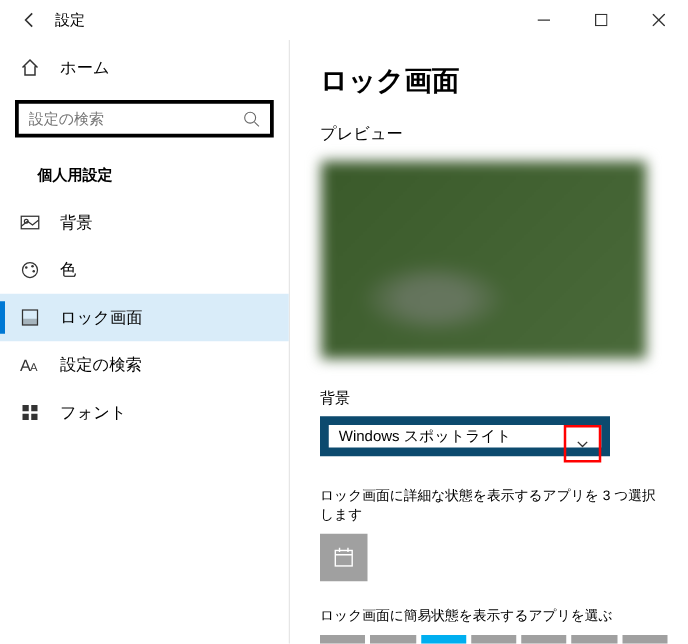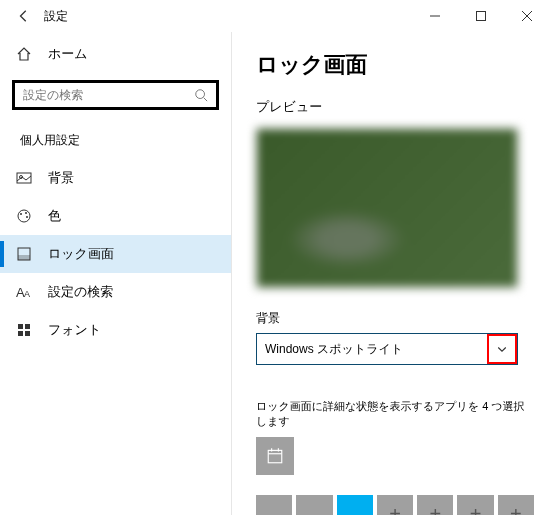--- a/index.html
+++ b/index.html
@@ -8,32 +8,32 @@
 .titlebar .back { width: 32px; height: 32px; display: flex; align-items: center; justify-content: center; cursor: pointer; }
 .titlebar .title { font-size: 12px; margin-left: 4px; }
 .winctrls { position: absolute; top: 0; right: 0; display: flex; }
 .winctrls div { width: 46px; height: 32px; display: flex; align-items: center; justify-content: center; cursor: pointer; }
 .content { display: flex; height: calc(100% - 32px); }
 .sidebar { width: 232px; border-right: 1px solid #e6e6e6; padding: 4px 0 0 0; }
 .home-row { display: flex; align-items: center; height: 36px; padding-left: 16px; gap: 16px; cursor: pointer; }
 .home-row span.lbl { font-size: 13px; }
 .searchbox { margin: 8px 12px; height: 30px; border: 3px solid #000000; display: flex; align-items: center; padding: 12px 8px; justify-content: flex-end; }
 .searchbox input { flex: 1; border: none; outline: none; font-size: 12px; background: transparent; }
-.section-hdr { font-size: 12px; font-weight: 400; padding: 14px 20px 10px; }
+.section-hdr { font-size: 12px; font-weight: 700; padding: 14px 30px 10px; }
 .nav-item { display: flex; align-items: center; height: 38px; padding-left: 16px; gap: 16px; font-size: 13px; cursor: pointer; position: relative; }
 .nav-item.selected { background: #d9ecf9; }
 .nav-item.selected::before { content: ""; position: absolute; left: 0; top: 6px; bottom: 6px; width: 4px; background: #0078d4; }
 .nav-item .ico { width: 16px; height: 16px; display: flex; align-items: center; justify-content: center; }
 .main { flex: 1; padding: 18px 16px 0 24px; overflow: hidden; }
 .main h1 { font-size: 22px; font-weight: 600; margin-bottom: 18px; }
 .main .sub { font-size: 13px; margin-bottom: 12px; }
 .preview { width: 262px; height: 160px; background: linear-gradient(135deg,#3a5a2a,#4a6a3a); filter: blur(5px); border: 1px solid #ccc; margin-bottom: 22px; position: relative; overflow: hidden; }
 .preview::after { content:""; position:absolute; left:30px; top:80px; width:120px; height:60px; background: radial-gradient(#888 30%, transparent 70%); border-radius:50%; opacity:0.5; }
 .field-label { font-size: 12px; margin-bottom: 6px; }
-.dropdown { width: 262px; height: 32px; border: 1px solid #0c4a6e; display: flex; align-items: center; padding: 0 8px; font-size: 12px; position: relative; margin-bottom: 34px; }
+.dropdown { width: 232px; height: 32px; border: 7px solid #0c4a6e; display: flex; align-items: center; padding: 0 8px; font-size: 12px; position: relative; margin-bottom: 24px; }
 .dropdown .chev { position: absolute; right: 0; top: 0; width: 30px; height: 30px; display: flex; align-items: center; justify-content: center; }
 .redbox { border: 2px solid red; }
 .desc { font-size: 11px; margin-bottom: 8px; }
 .tile-row { display: flex; gap: 4px; margin-bottom: 20px; }
 .tile { width: 38px; height: 38px; background: #a0a0a0; display: flex; align-items: center; justify-content: center; color: #fff; cursor: pointer; }
 .tile.sk { background: #00aff0; }
 .tile.plus { font-size: 20px; color: #555; }
 svg { display: block; }
 </style>
 </head>
@@ -147,32 +147,33 @@
     <div class="field-label">背景</div>
     <div class="dropdown">
       <span>Windows スポットライト</span>
       <span class="chev redbox">
         <svg width="12" height="12" viewBox="0 0 16 16">
             <path d="M3 6 L8 11 L13 6" stroke="#333" fill="none" stroke-width="1.5"></path>
           </svg>
       </span>
     </div>
 
-    <div class="desc">ロック画面に詳細な状態を表示するアプリを 4 つ選択します</div>
+    <div class="desc">ロック画面に詳細な状態を表示するアプリを 3 つ選択します</div>
     <div class="tile-row">
       <div class="tile">
         <svg width="18" height="18" viewBox="0 0 16 16">
             <rect x="2" y="3" width="12" height="11" stroke="#fff" fill="none"></rect>
             <line x1="2" y1="6" x2="14" y2="6" stroke="#fff"></line>
             <line x1="5" y1="1" x2="5" y2="4" stroke="#fff"></line>
             <line x1="11" y1="1" x2="11" y2="4" stroke="#fff"></line>
           </svg>
       </div>
     </div>
 
+    <div class="desc">ロック画面に簡易状態を表示するアプリを選ぶ</div>
     <div class="tile-row">
       <div class="tile"></div>
       <div class="tile"></div>
       <div class="tile sk"></div>
       <div class="tile plus">
           <span>+</span>
         </div>
       <div class="tile plus">
           <span>+</span>
         </div>

